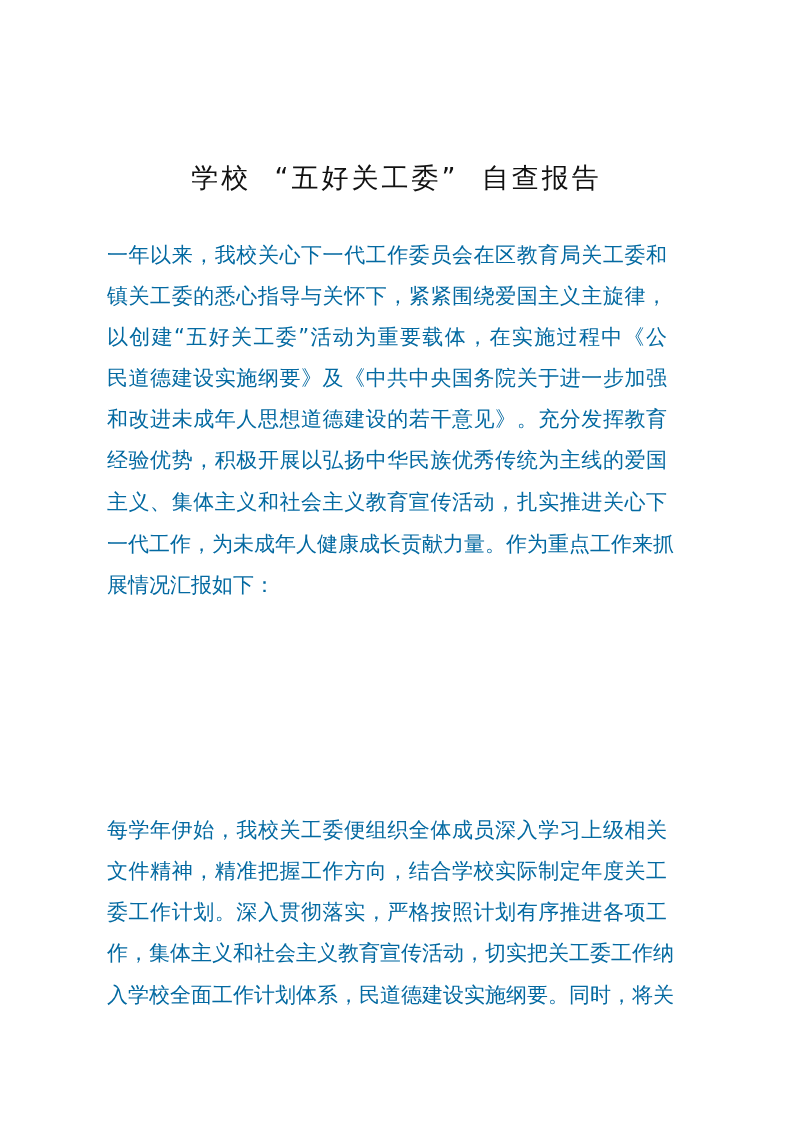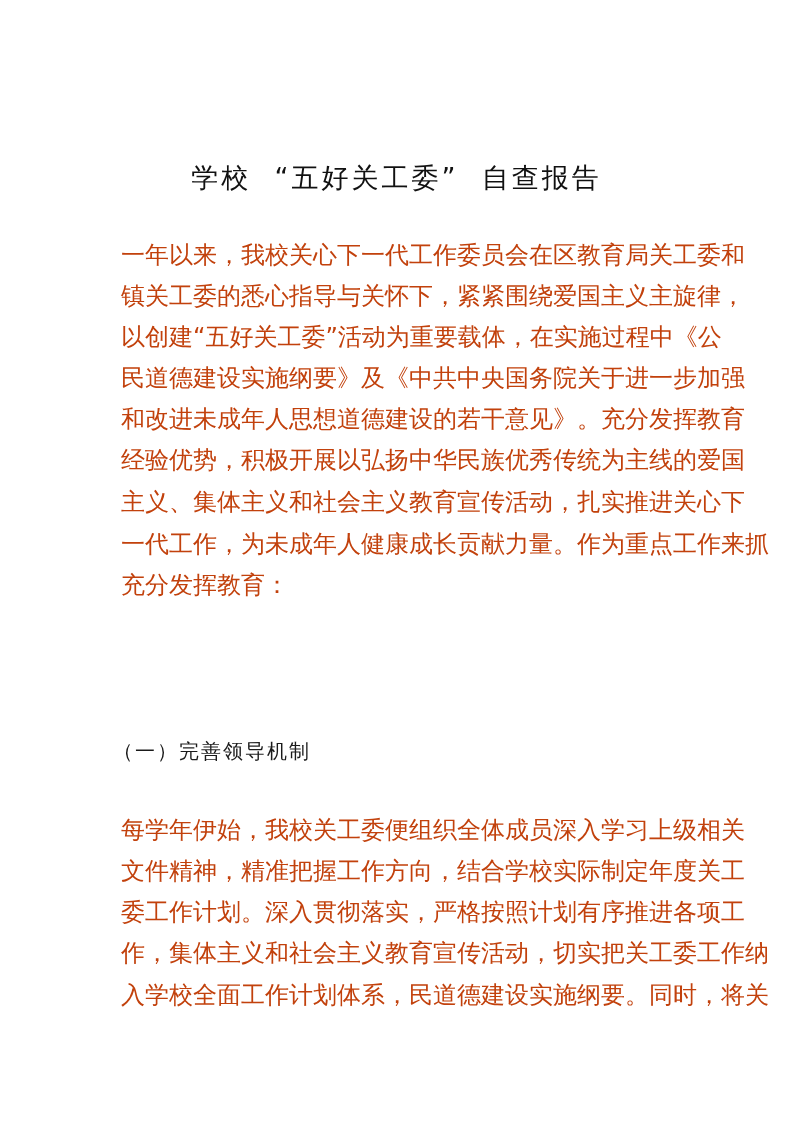--- a/index.html
+++ b/index.html
@@ -29,26 +29,26 @@
       text-align: center;
       font-size: 27px;
       line-height: 40px;
       letter-spacing: 3px;
       white-space: pre;
       color: #111111;
       margin-top: 34px;
     }
     .line {
       position: absolute;
-      left: 121px;
+      left: 107px;
       width: 560px;
-      font-size: 24px;
+      font-size: 21px;
       line-height: 28px;
       white-space: nowrap;
-      color: #c2410c;
+      color: #0369a1;
       text-align: justify;
       text-align-last: justify;
     }
     .line.last {
       text-align-last: left;
     }
     .heading {
       position: absolute;
       left: 121px;
       font-size: 20px;
@@ -76,25 +76,24 @@
 
   <div>
     <div class="line" style="top:241px">一年以来，我校关心下一代工作委员会在区教育局关工委和</div>
     <div class="line" style="top:282px">镇关工委的悉心指导与关怀下，紧紧围绕爱国主义主旋律，</div>
     <div class="line" style="top:323px">以创建“五好关工委”活动为重要载体，在实施过程中《公</div>
     <div class="line" style="top:364px">民道德建设实施纲要》及《中共中央国务院关于进一步加强</div>
     <div class="line" style="top:405px">和改进未成年人思想道德建设的若干意见》。充分发挥教育</div>
     <div class="line" style="top:446px">经验优势，积极开展以弘扬中华民族优秀传统为主线的爱国</div>
     <div class="line" style="top:488px">主义、集体主义和社会主义教育宣传活动，扎实推进关心下</div>
     <div class="line" style="top:530px">一代工作，为未成年人健康成长贡献力量。作为重点工作来抓</div>
-    <div class="line last" style="top:571px">充分发挥教育：</div>
+    <div class="line last" style="top:571px">展情况汇报如下：</div>
   </div>
 
 
-  <div class="subheading" style="top:737px">（一）完善领导机制</div>
 
   <div>
     <div class="line" style="top:816px">每学年伊始，我校关工委便组织全体成员深入学习上级相关</div>
     <div class="line" style="top:857px">文件精神，精准把握工作方向，结合学校实际制定年度关工</div>
     <div class="line" style="top:898px">委工作计划。深入贯彻落实，严格按照计划有序推进各项工</div>
     <div class="line" style="top:939px">作，集体主义和社会主义教育宣传活动，切实把关工委工作纳</div>
     <div class="line" style="top:981px">入学校全面工作计划体系，民道德建设实施纲要。同时，将关</div>
   </div>
 
 </div>

